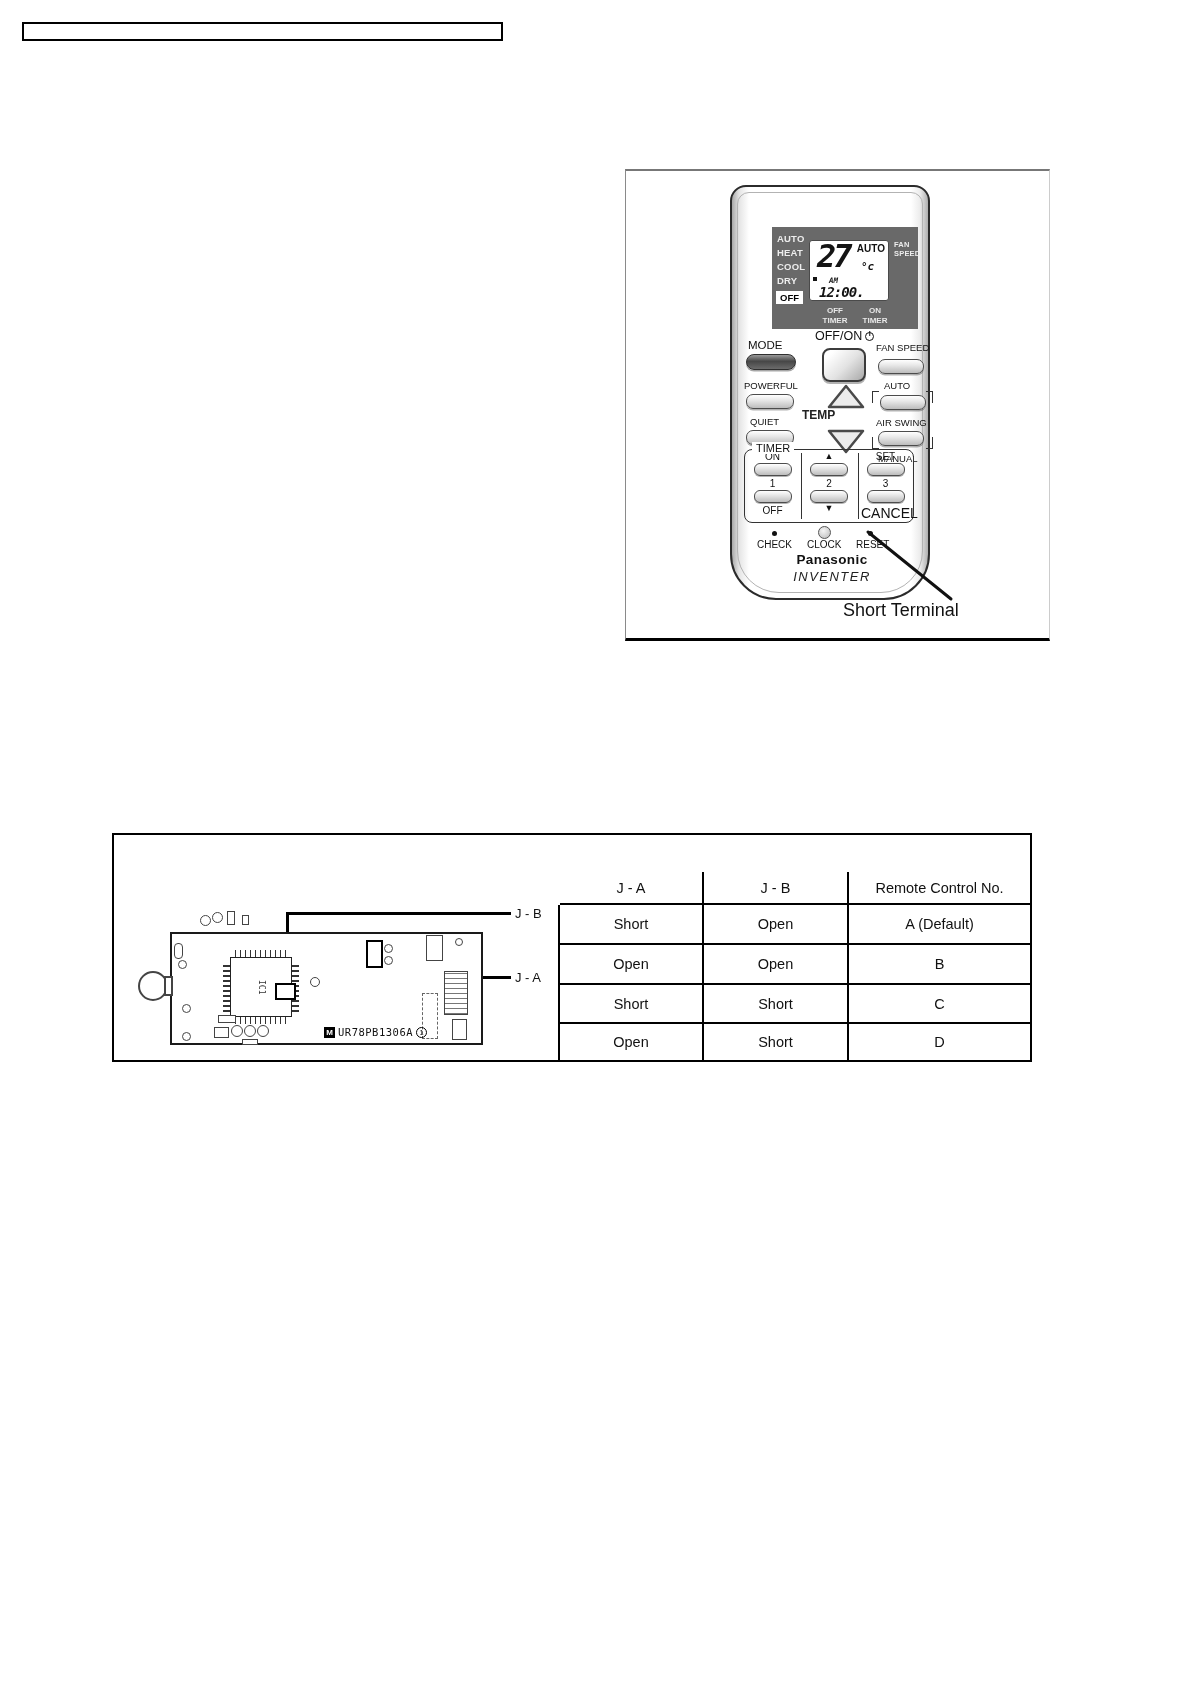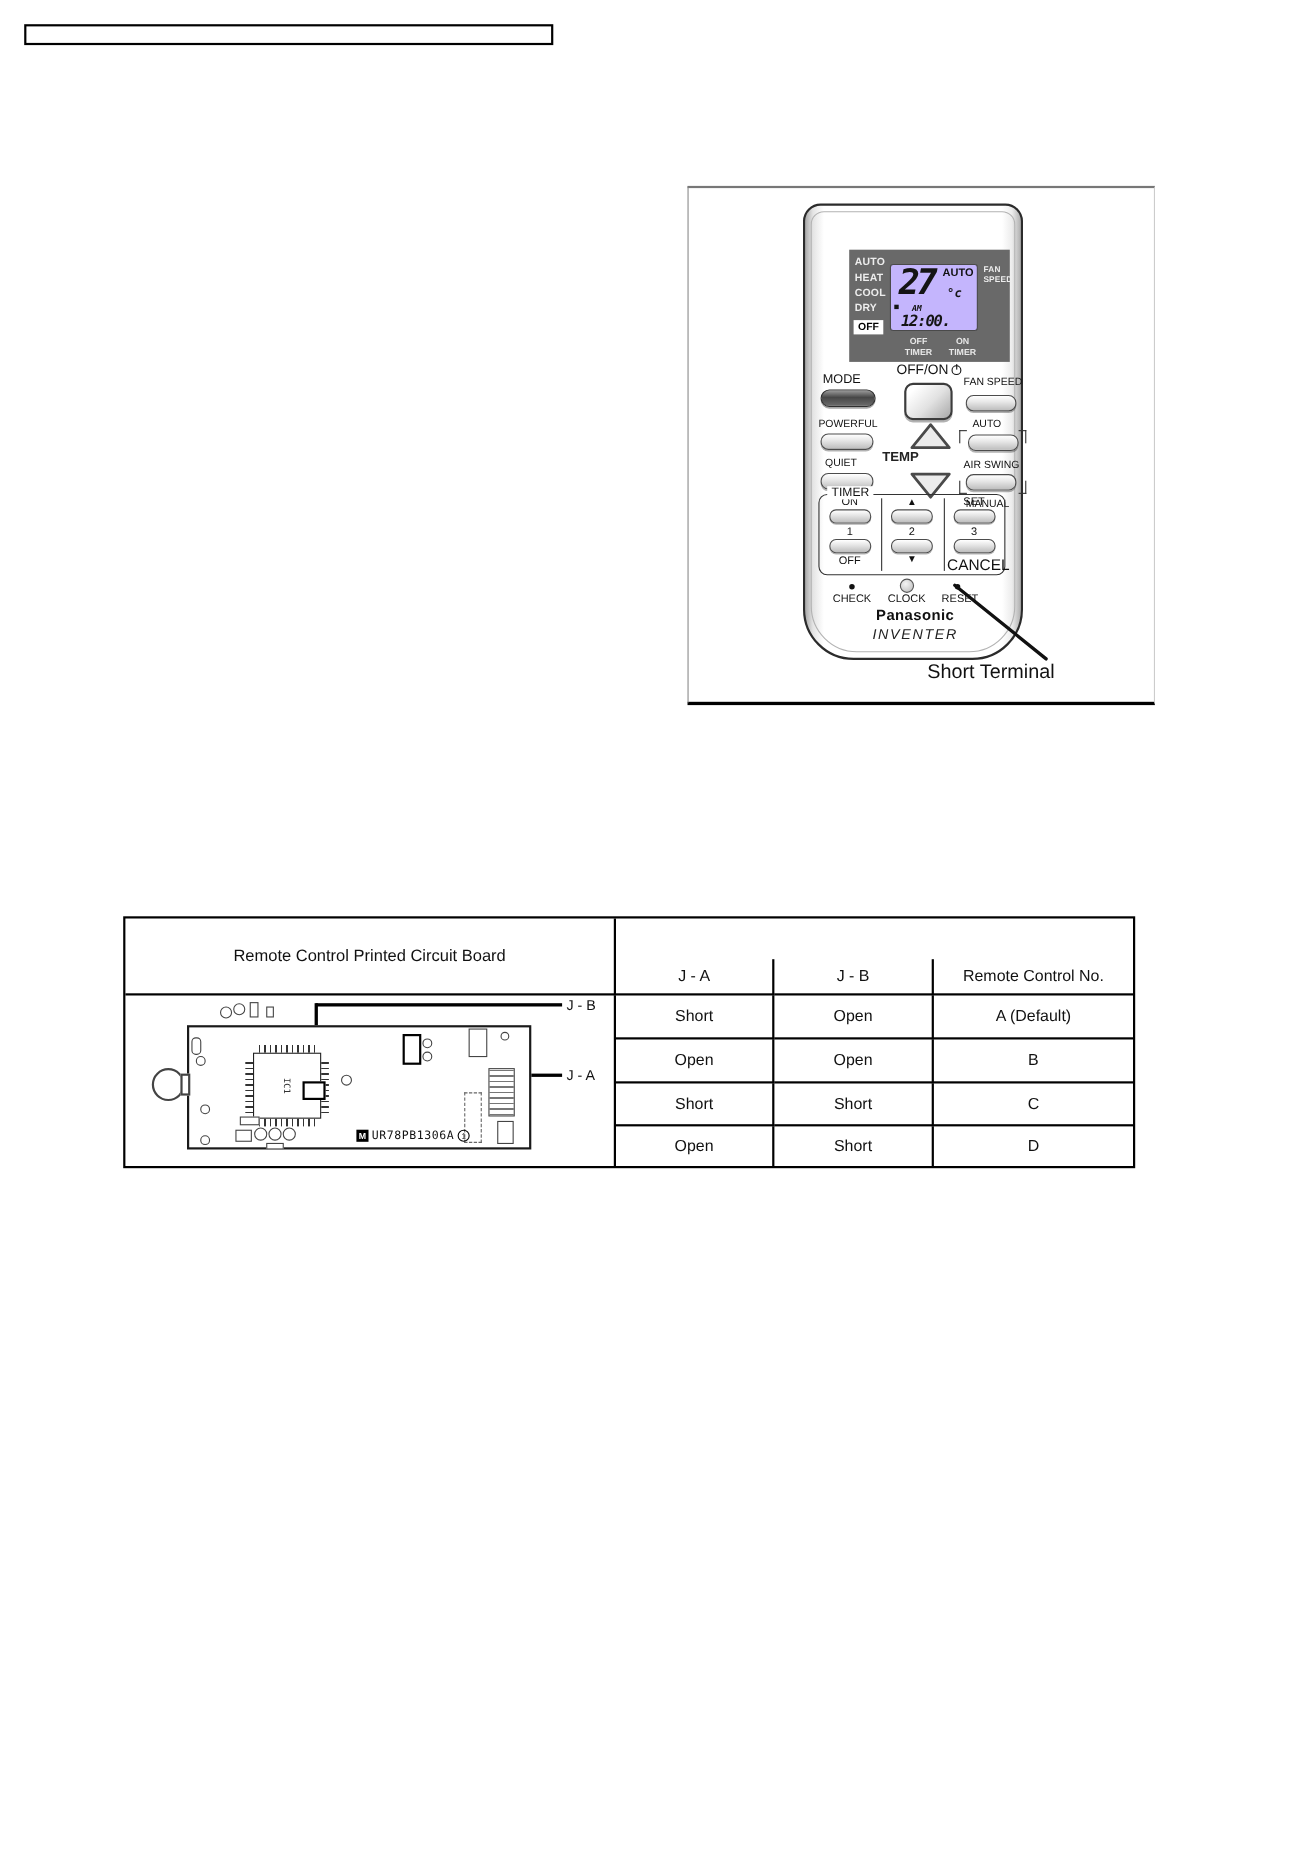--- a/index.html
+++ b/index.html
@@ -19,21 +19,21 @@
   .remote{position:absolute;left:730px;top:185px;width:200px;height:415px;border:2px solid #2b2b2b;
     border-radius:16px 16px 46px 46px;
     background:linear-gradient(90deg,#a9a9a9 0px,#e4e4e4 7px,#fff 17px,#fff 179px,#ececec 188px,#9f9f9f 198px)}
   .remote-bevel{position:absolute;left:5px;top:5px;right:5px;bottom:5px;border:1px solid #b3b3b3;border-radius:12px 12px 42px 42px;pointer-events:none}
 
   
   .panel{position:absolute;left:40px;top:40px;width:146px;height:102px;background:#696969}
   .plab{position:absolute;font-weight:bold;font-size:9.5px;color:#ededed;letter-spacing:.2px;white-space:nowrap}
   .off-chip{position:absolute;left:4px;top:64px;width:27px;height:13px;background:#fff;color:#000;
     font-weight:bold;font-size:9.5px;text-align:center;line-height:13px}
-  .lcd{position:absolute;left:37px;top:13px;width:80px;height:61px;background:#c4b5fd;border:1px solid #4a4a4a;border-radius:3px}
+  .lcd{position:absolute;left:37px;top:13px;width:80px;height:61px;background:#ffffff;border:1px solid #4a4a4a;border-radius:3px}
   .lcd-temp{position:absolute;left:7px;top:-4px;font:italic bold 32px "DejaVu Sans Mono",monospace;letter-spacing:-3px;color:#141414}
   .lcd-unit{position:absolute;left:51px;top:19px;font:italic bold 11px "DejaVu Sans Mono",monospace;color:#141414}
   .lcd-dot{position:absolute;left:3px;top:36px;width:4px;height:4px;background:#141414}
   .lcd-am{position:absolute;left:19px;top:35px;font:italic bold 7.5px "DejaVu Sans Mono",monospace;color:#141414}
   .lcd-time{position:absolute;left:9px;top:43px;font:italic bold 14px "DejaVu Sans Mono",monospace;letter-spacing:-1px;color:#141414}
   .lcd-auto{position:absolute;right:3px;top:2px;font-weight:bold;font-size:10px;color:#111}
   .timer-ind{position:absolute;top:79px;width:38px;text-align:center;font-weight:bold;font-size:8px;line-height:9.5px;color:#e8e8e8}
 
   
   .blab{position:absolute;font-size:9.5px;color:#111;white-space:nowrap}
@@ -200,21 +200,20 @@
     <div class="brand">Panasonic</div>
     <div class="series">INVENTER</div>
   </div>
 
   <svg class="abs" style="left:858px;top:522px" width="100" height="84">
     <line x1="10" y1="10" x2="93" y2="77" stroke="#111" stroke-width="3" stroke-linecap="round"></line>
   </svg>
   <div class="callout">Short Terminal</div>
 
   <div class="ctable">
-    <div class="c hdr" style="grid-row:1/3;grid-column:1">Remote Control Printed Circuit Board</div>
 
     <div class="c" style="grid-row:2;grid-column:2">J - A</div>
     <div class="c" style="grid-row:2;grid-column:3">J - B</div>
     <div class="c nr" style="grid-row:2;grid-column:4">Remote Control No.</div>
 
     <div class="pcb-cell">
       <div class="pcb-line" style="left:173px;top:7px;width:224px;height:2.5px"></div>
       <div class="pcb-line" style="left:172px;top:7px;width:2.5px;height:78px"></div>
       <div class="pcb-text" style="left:401px;top:1px">J - B</div>
       <div class="pcb-line" style="left:259px;top:62px;width:2.5px;height:12px"></div>

